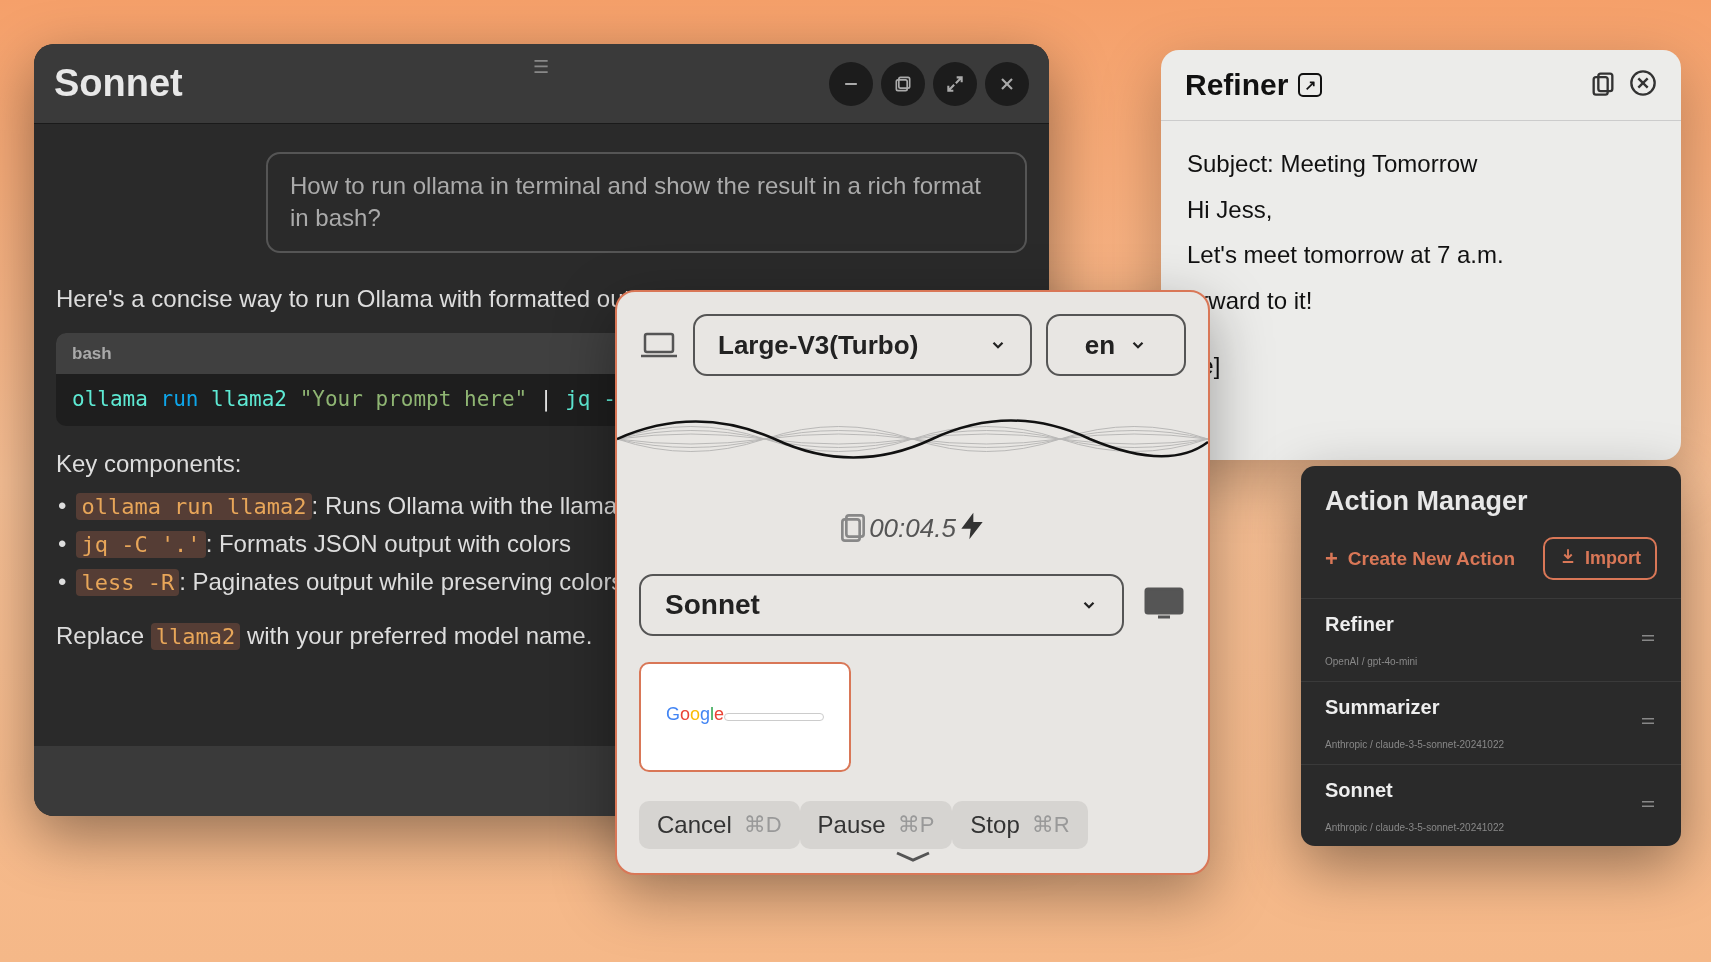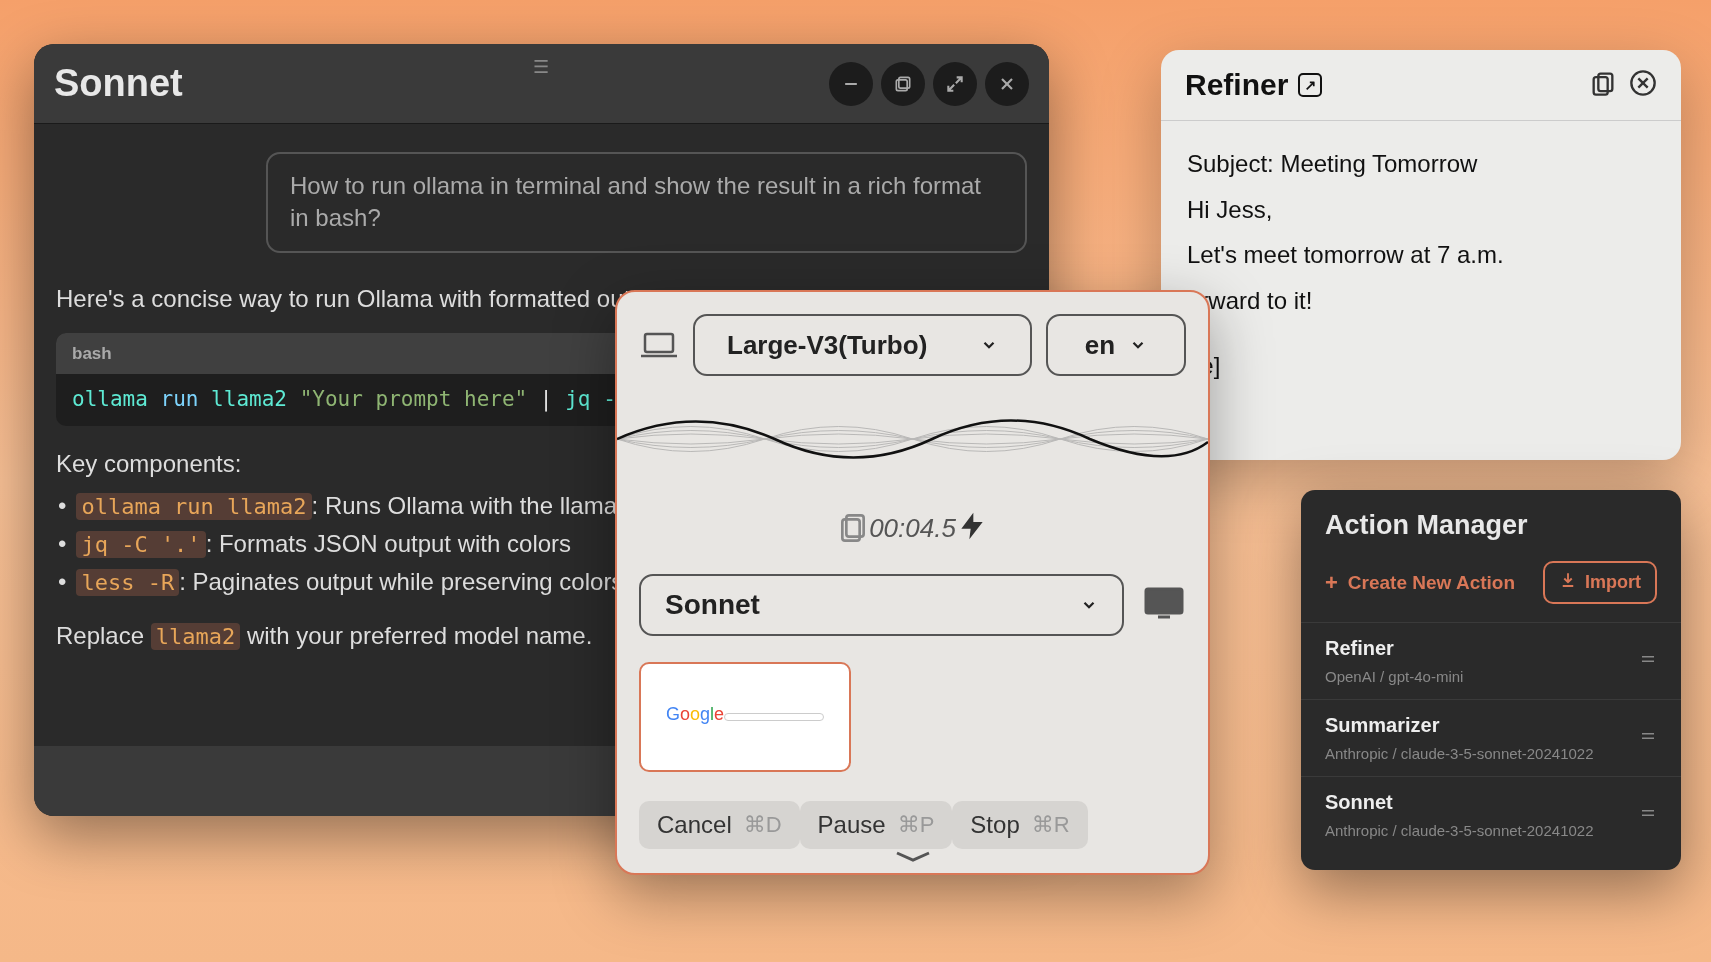--- a/index.html
+++ b/index.html
@@ -99,21 +99,21 @@
     font-weight: 600;
   }
   .code-content {
     padding: 10px 16px;
     font-family: "SF Mono", Menlo, monospace;
     font-size: 21px;
     white-space: nowrap;
     overflow: hidden;
   }
   .tok-cmd { color: #5eead4; }
-  .tok-kw { color: #7dd3fc; }
+  .tok-kw { color: #0ea5e9; }
   .tok-str { color: #8fb573; }
   .tok-pipe { color: #e8e8e8; }
 
   .bullet { display: flex; margin: 2px 0; }
   .bullet-dot { margin: 0 10px 0 2px; color: #ddd; }
   .inline-code {
     font-family: "SF Mono", Menlo, monospace;
     background: rgba(217,119,87,.25);
     color: #e8a659;
     padding: 1px 5px;
@@ -154,21 +154,21 @@
   .rec-top { display: flex; gap: 14px; align-items: center; }
   .rec-icon { color: #555; }
   .rec-icon svg { width: 40px; height: 30px; display: block; }
   .rec-select {
     flex: 1;
     border: 2px solid #555;
     border-radius: 14px;
     height: 62px;
     display: flex;
     align-items: center;
-    padding: 0 32px;
+    padding: 0 23px;
     font-size: 26px;
     font-weight: 600;
     color: #222;
     cursor: pointer;
     gap: 12px;
   }
   .rec-select .caret { margin-left: auto; }
   .rec-lang {
     width: 140px;
     border: 2px solid #555;
@@ -300,21 +300,21 @@
     padding: 20px 26px;
     font-size: 24px;
     color: #111;
     line-height: 1.9;
   }
 
   
   .action-mgr {
     position: absolute;
     right: 30px;
-    top: 490px;
+    top: 466px;
     width: 380px;
     height: 380px;
     background: #2a2a2a;
     border-radius: 14px;
     box-shadow: 0 20px 60px rgba(0,0,0,.4);
     overflow: hidden;
     color: #e8e8e8;
   }
   .am-title {
     padding: 20px 24px 12px;
@@ -350,21 +350,21 @@
     cursor: pointer;
   }
   .am-item {
     border-top: 1px solid #3a3a3a;
     padding: 14px 24px;
     display: flex;
     align-items: center;
   }
   .am-item-text { flex: 1; }
   .am-item-name { font-size: 20px; font-weight: 600; color: #eee;}
-  .am-item-sub { font-size: 15px; color: #888; margin-top: 8px;}
+  .am-item-sub { font-size: 10px; color: #888; margin-top: 20px;}
   .am-drag { color: #888; cursor: grab;}
 
   .caret svg, .am-drag svg { width: 18px; height: 18px; }
 </style>
 </head>
 <body>
 
 <div class="sonnet-win">
   <div class="sonnet-titlebar">
     <div class="sonnet-drag">☰</div>

